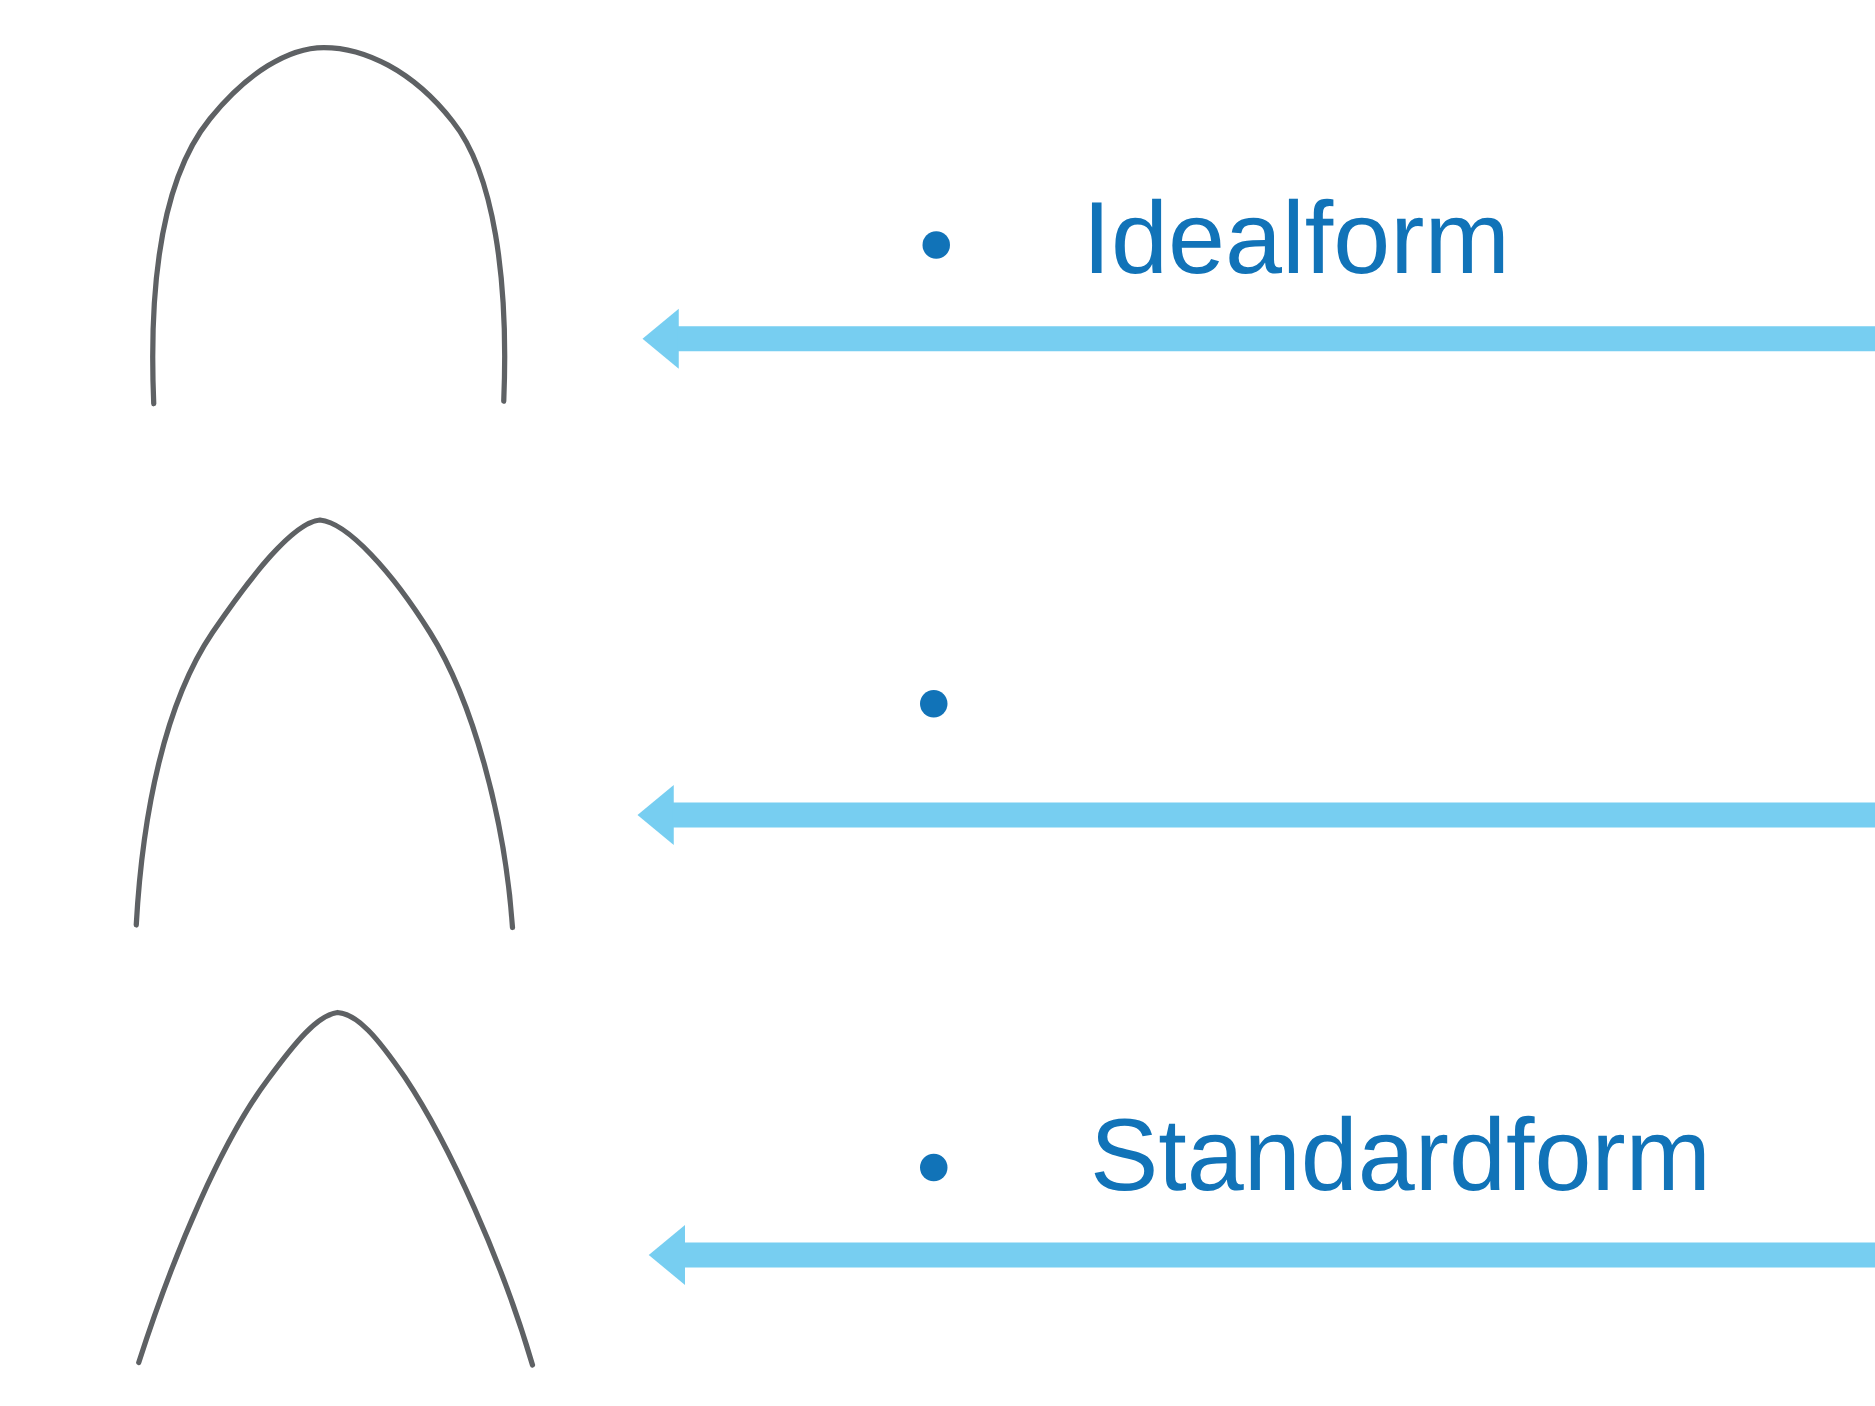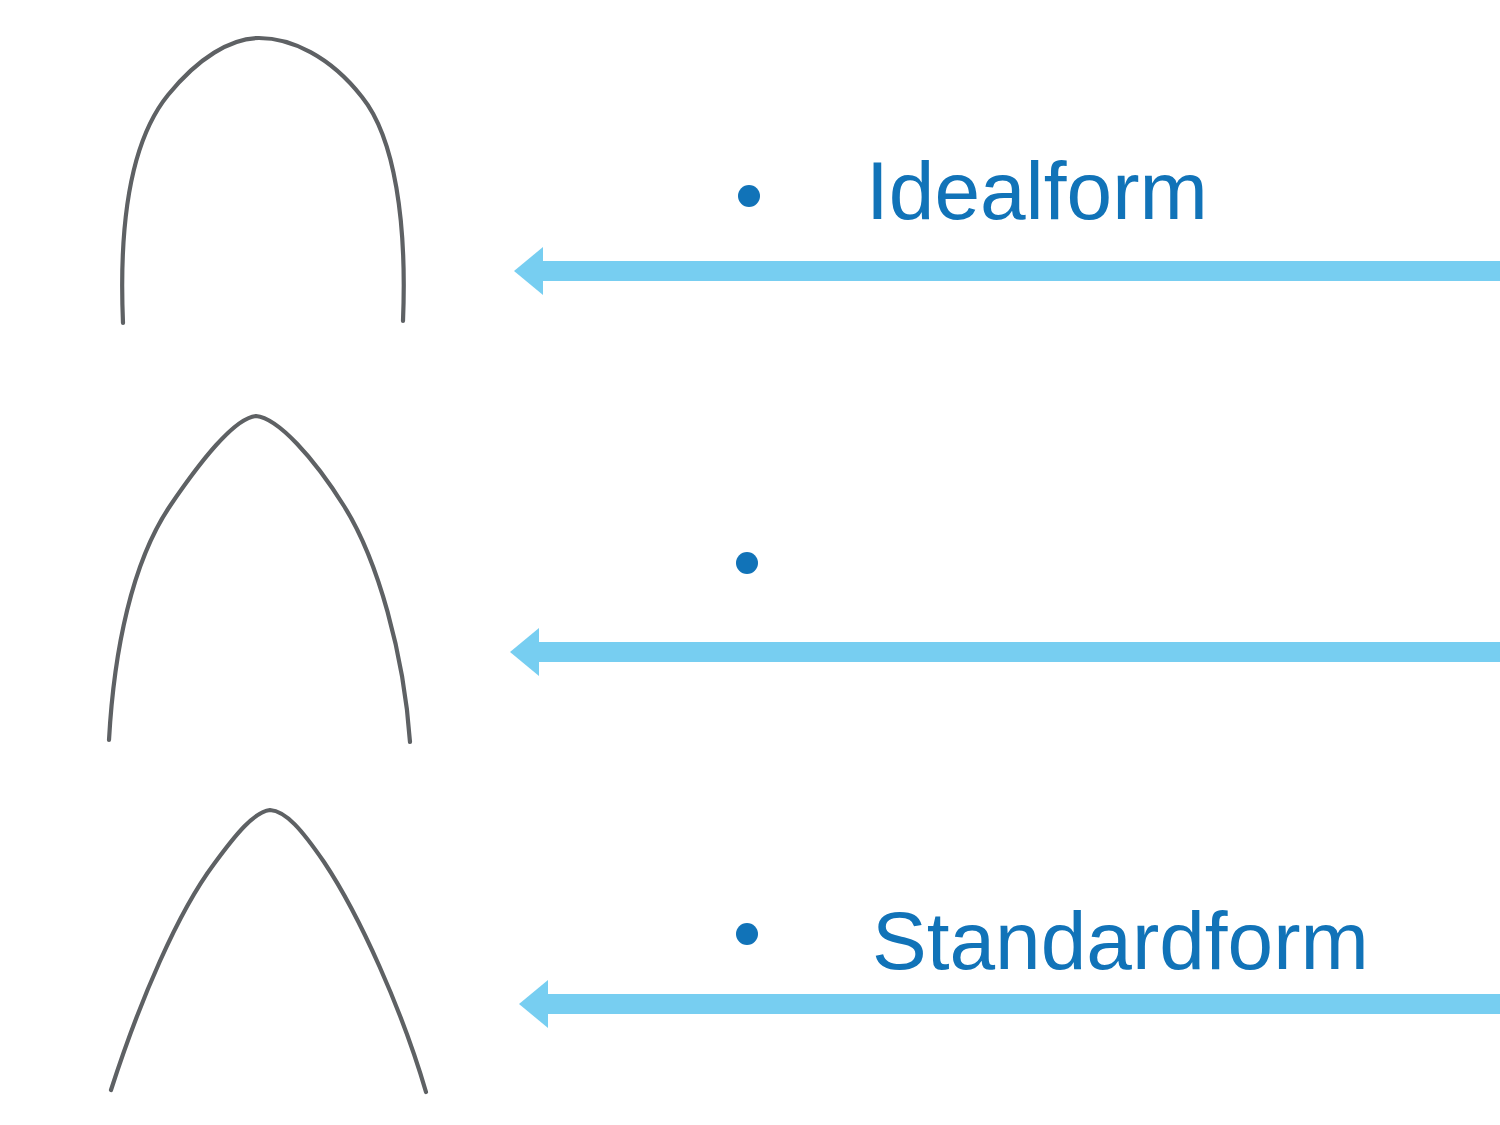--- a/index.html
+++ b/index.html
@@ -47,21 +47,21 @@
   .row-label {
     position: absolute;
     color: var(--accent-blue);
     font-size: 82px;
     line-height: 1;
     white-space: nowrap;
     letter-spacing: 0px;
   }
   .row-label.t1 { left: 866px; top: 150px; }
   .row-label.t2 { left: 854px; top: 520px; }
-  .row-label.t3 { left: 872px; top: 884px; margin-top: 16px; }
+  .row-label.t3 { left: 872px; top: 884px; }
 
   
   .arrow { position: absolute; }
   .arrow .head {
     position: absolute; left: 0;
     width: 0; height: 0;
     border-top: 24px solid transparent;
     border-bottom: 24px solid transparent;
     border-right: 29px solid var(--arrow-blue);
   }

